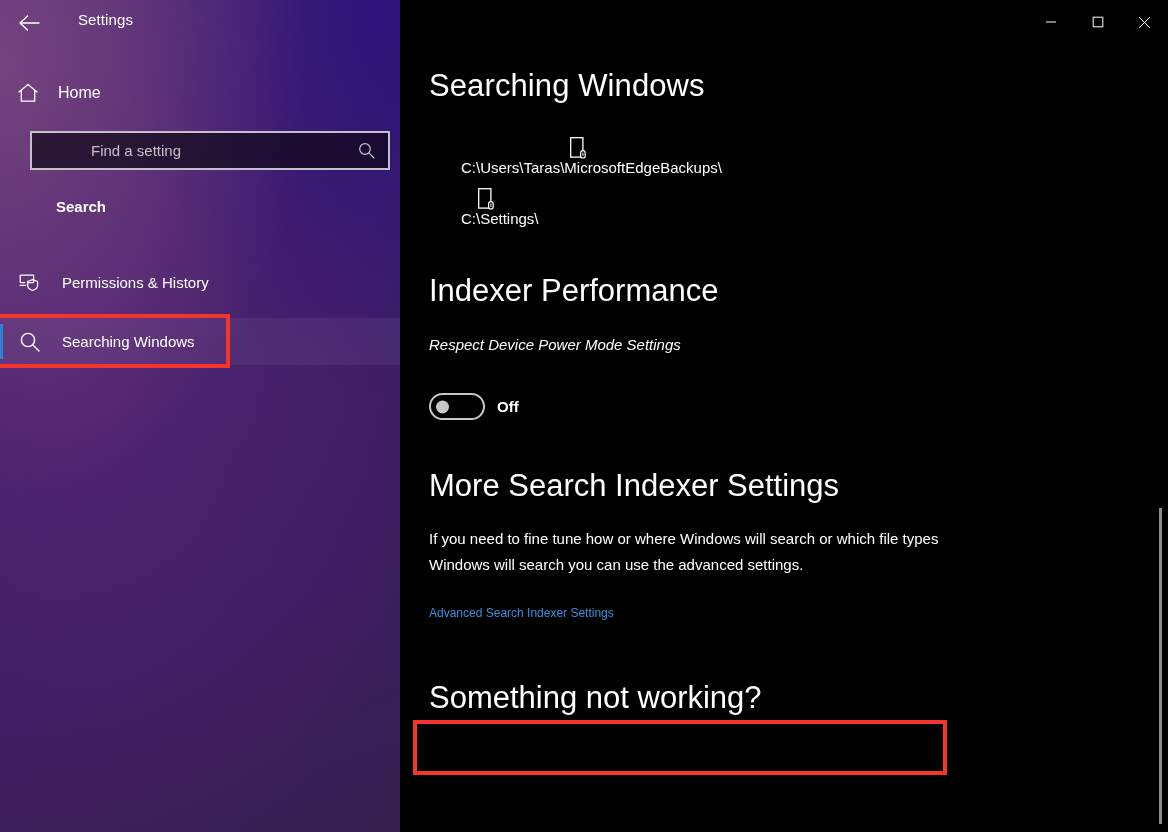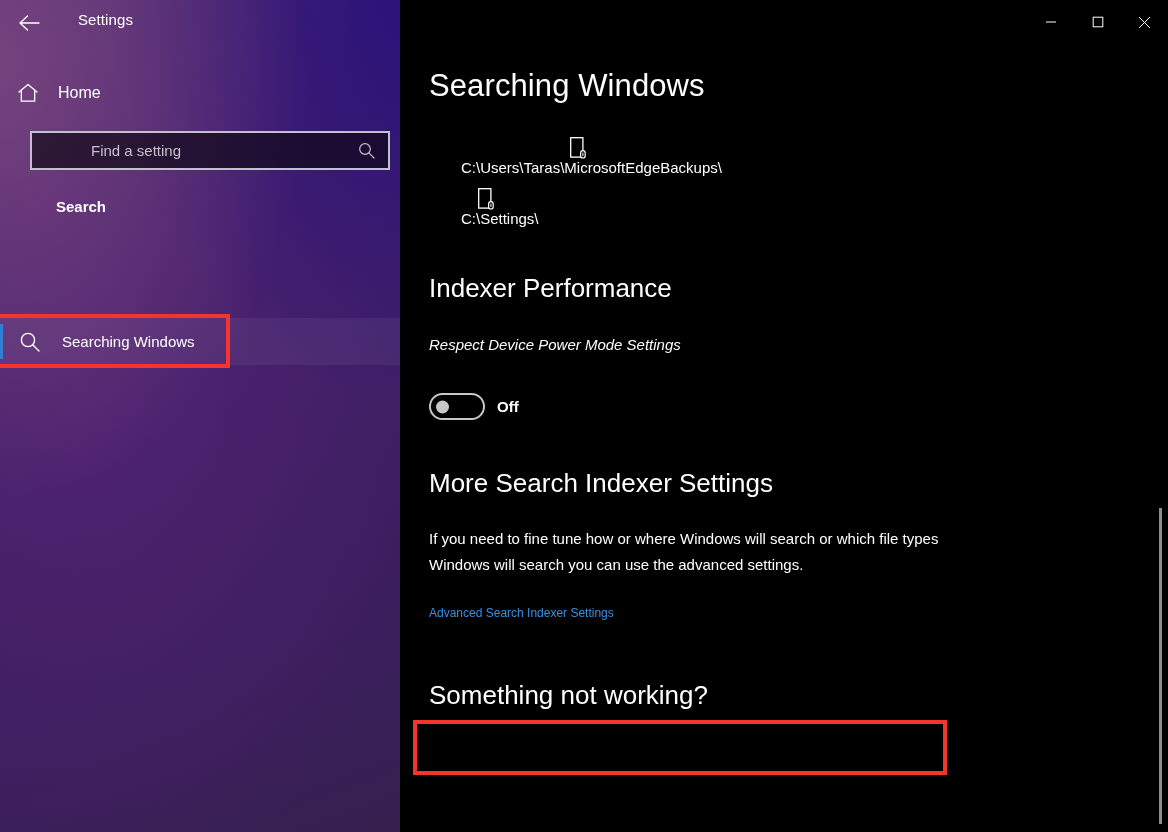--- a/index.html
+++ b/index.html
@@ -88,21 +88,21 @@
 
   .path-row {
     position:absolute; left:29px; display:flex; align-items:center;flex-direction:column;
   }
   .path-icon { width:17px; height:22px; display:block; margin-left:6px; }
   .path-text { margin-left:32px; font-size:15px; color:#ffffff; }
   #path-0 { top:137px; }
   #path-1 { top:188px; }
 
   .h2 {
-    position:absolute; left:29px; font-size:26px; color:#ffffff; font-weight:normal;
+    position:absolute; left:29px; font-size:31px; color:#ffffff; font-weight:normal;
   }
   #h2-indexer { top:273px; }
   #h2-more    { top:468px; }
   #h2-trouble { top:680px; }
 
   .body-text {
     position:absolute; left:29px; font-size:15px; color:#ffffff; line-height:26px;
   }
   #txt-respect { top:332px;font-style:italic; }
   #txt-more { top:526px; width:560px; }
@@ -172,20 +172,32 @@
       <span class="search-mag">
         <svg width="17" height="17" viewBox="0 0 17 17" fill="none">
           <circle cx="7" cy="7" r="5.3" stroke="#c5c0cb" stroke-width="1.2"></circle>
           <path d="M10.9 10.9 L16 16" stroke="#c5c0cb" stroke-width="1.2" stroke-linecap="round"></path>
         </svg>
       </span>
     </div>
 
     <div class="section-label">Search</div>
 
+    <div class="nav-item" id="nav-permissions">
+      <span class="nav-icon">
+        <svg width="24" height="24" viewBox="0 0 24 24" fill="none">
+          <path d="M2.2 5.2 H15.6 V12.6 H9.4" stroke="#ffffff" stroke-width="1.25" stroke-linejoin="round"></path>
+          <path d="M2.2 5.2 V12.6 H7.2" stroke="#ffffff" stroke-width="1.25" stroke-linejoin="round"></path>
+          <path d="M2.2 15.4 H7.5" stroke="#ffffff" stroke-width="1.25" stroke-linecap="round"></path>
+          <path d="M14.6 9.6 L19.6 11.5 V15.2 C19.6 17.7 17.4 19.4 14.6 20.4
+                   C11.8 19.4 9.6 17.7 9.6 15.2 V11.5 Z" stroke="#ffffff" stroke-width="1.25" stroke-linejoin="round" fill="none"></path>
+        </svg>
+      </span>
+      <span class="nav-label">Permissions &amp; History</span>
+    </div>
 
     <div class="nav-item" id="nav-searching">
       <span class="accent"></span>
       <span class="nav-icon">
         <svg width="24" height="24" viewBox="0 0 24 24" fill="none">
           <circle cx="10" cy="10" r="6.6" stroke="#ffffff" stroke-width="1.4"></circle>
           <path d="M14.9 14.9 L21 21" stroke="#ffffff" stroke-width="1.4" stroke-linecap="round"></path>
         </svg>
       </span>
       <span class="nav-label">Searching Windows</span>

